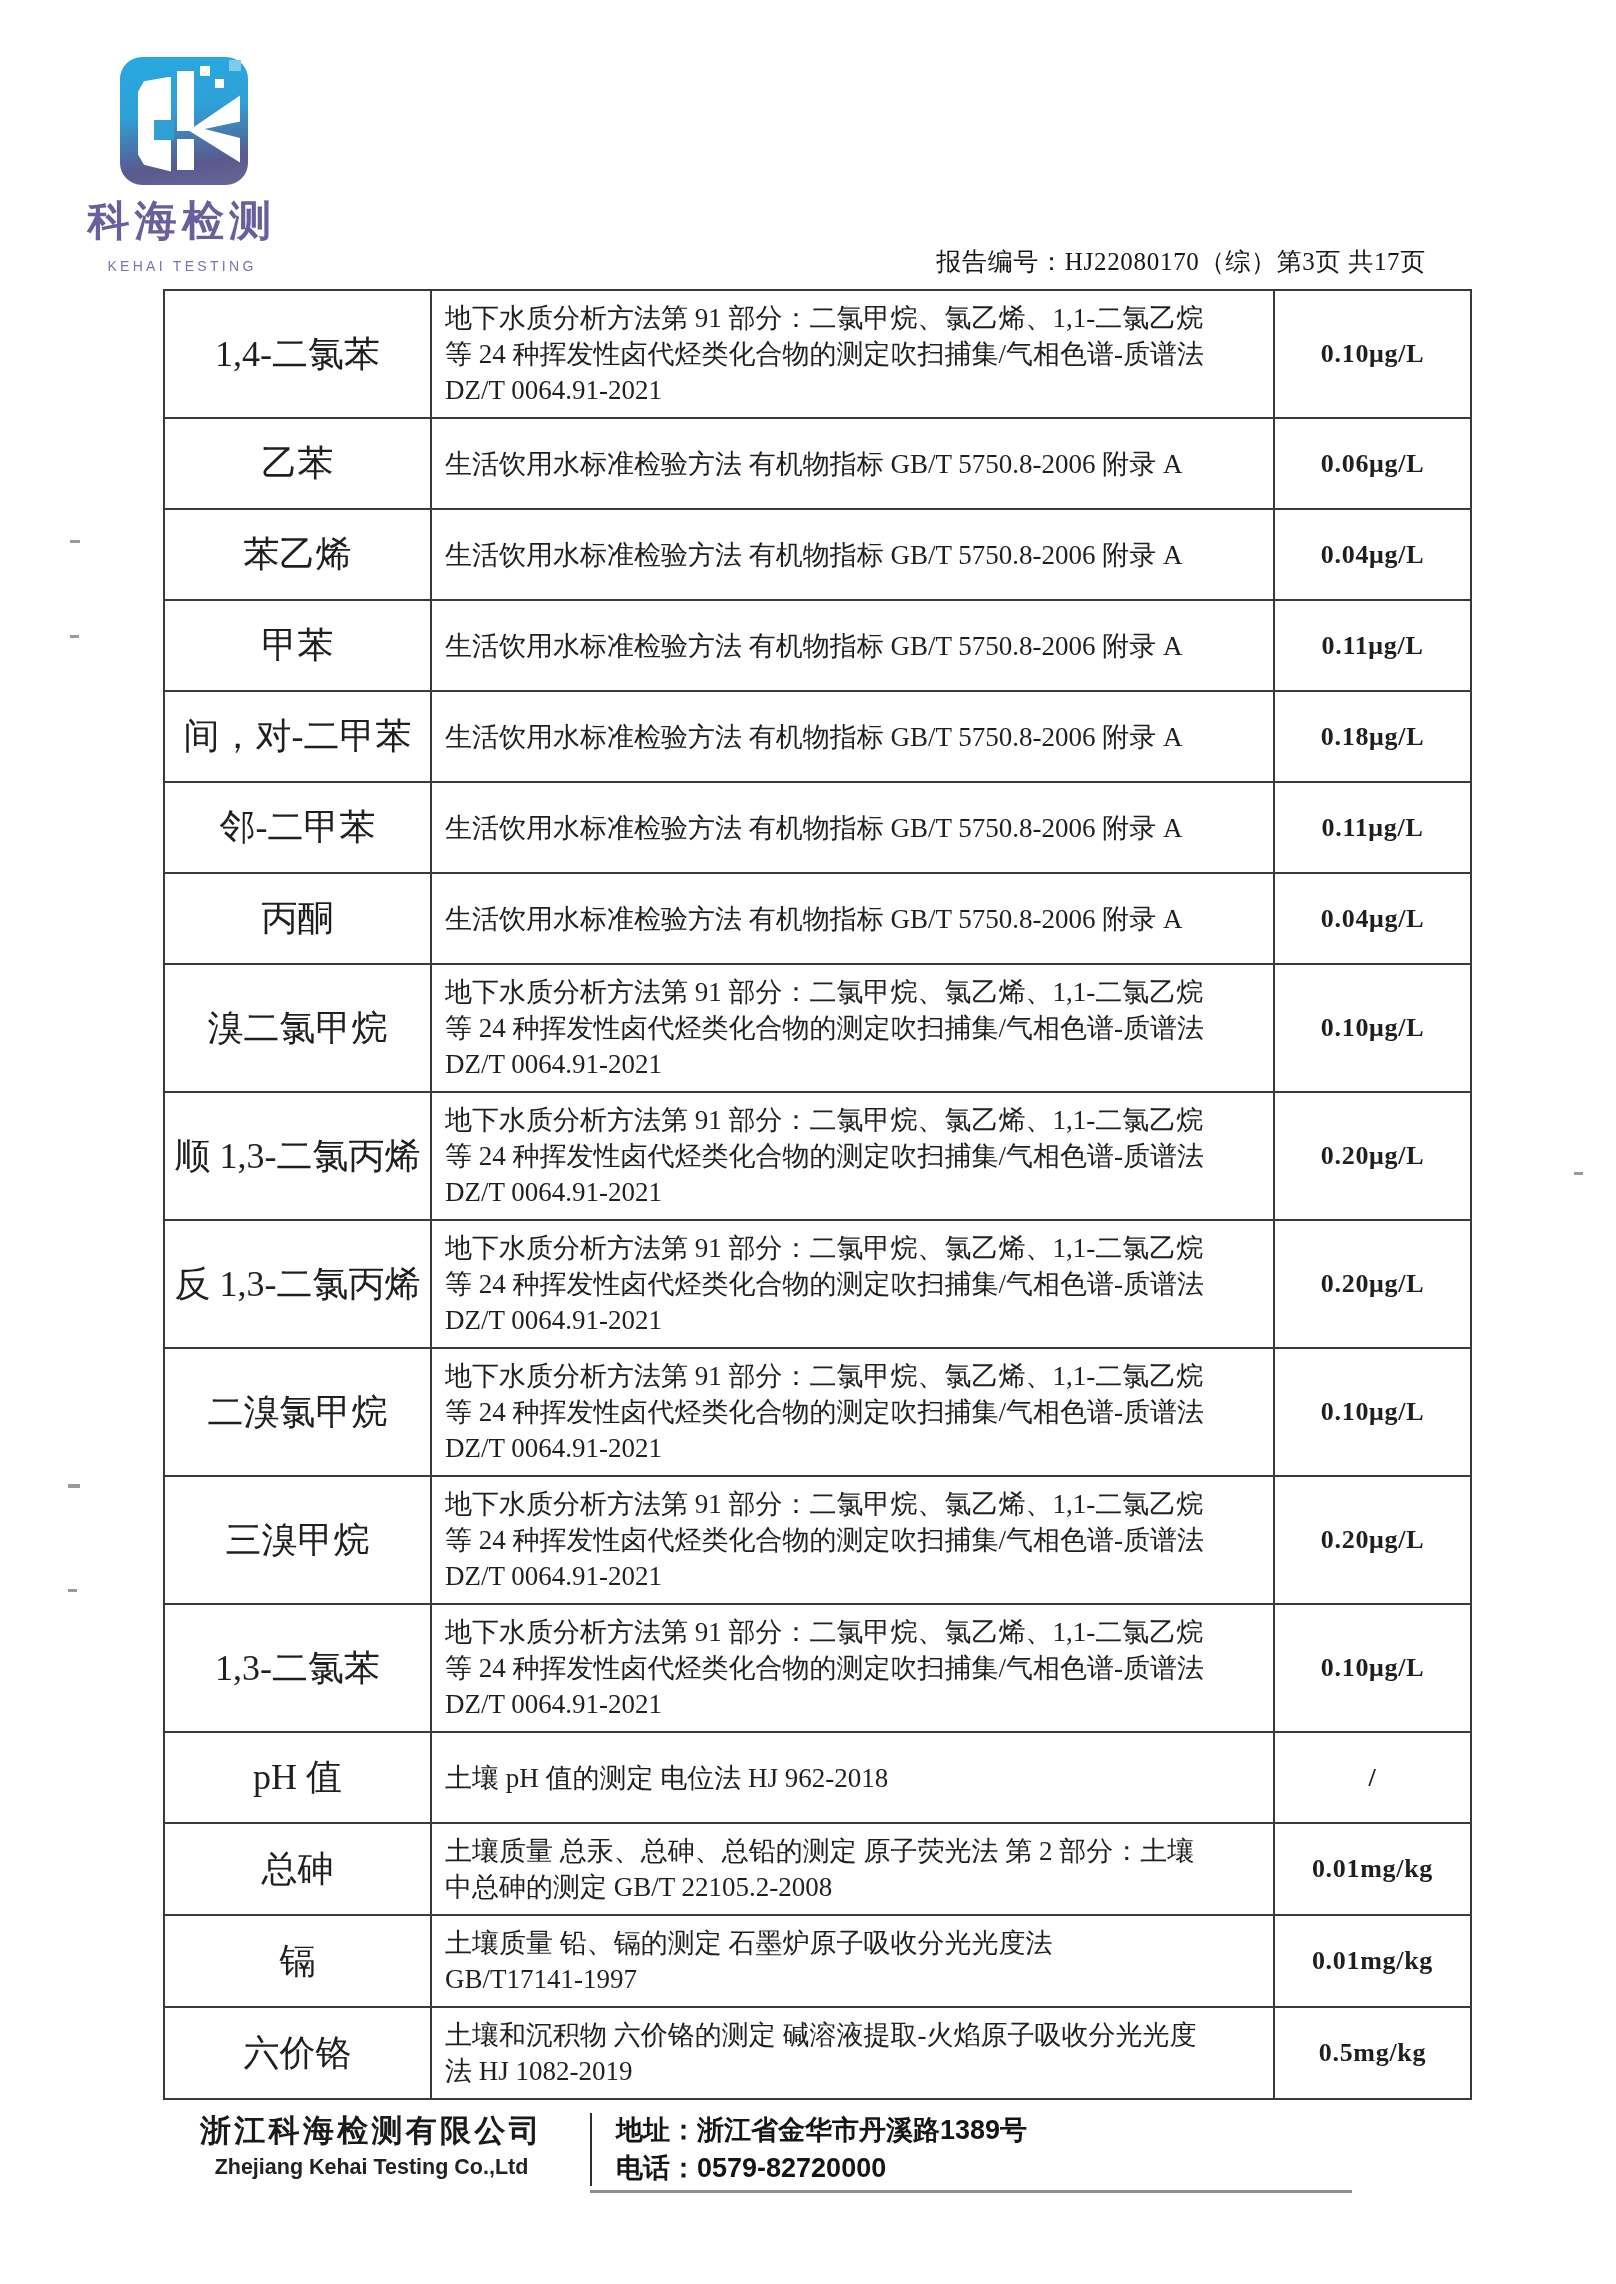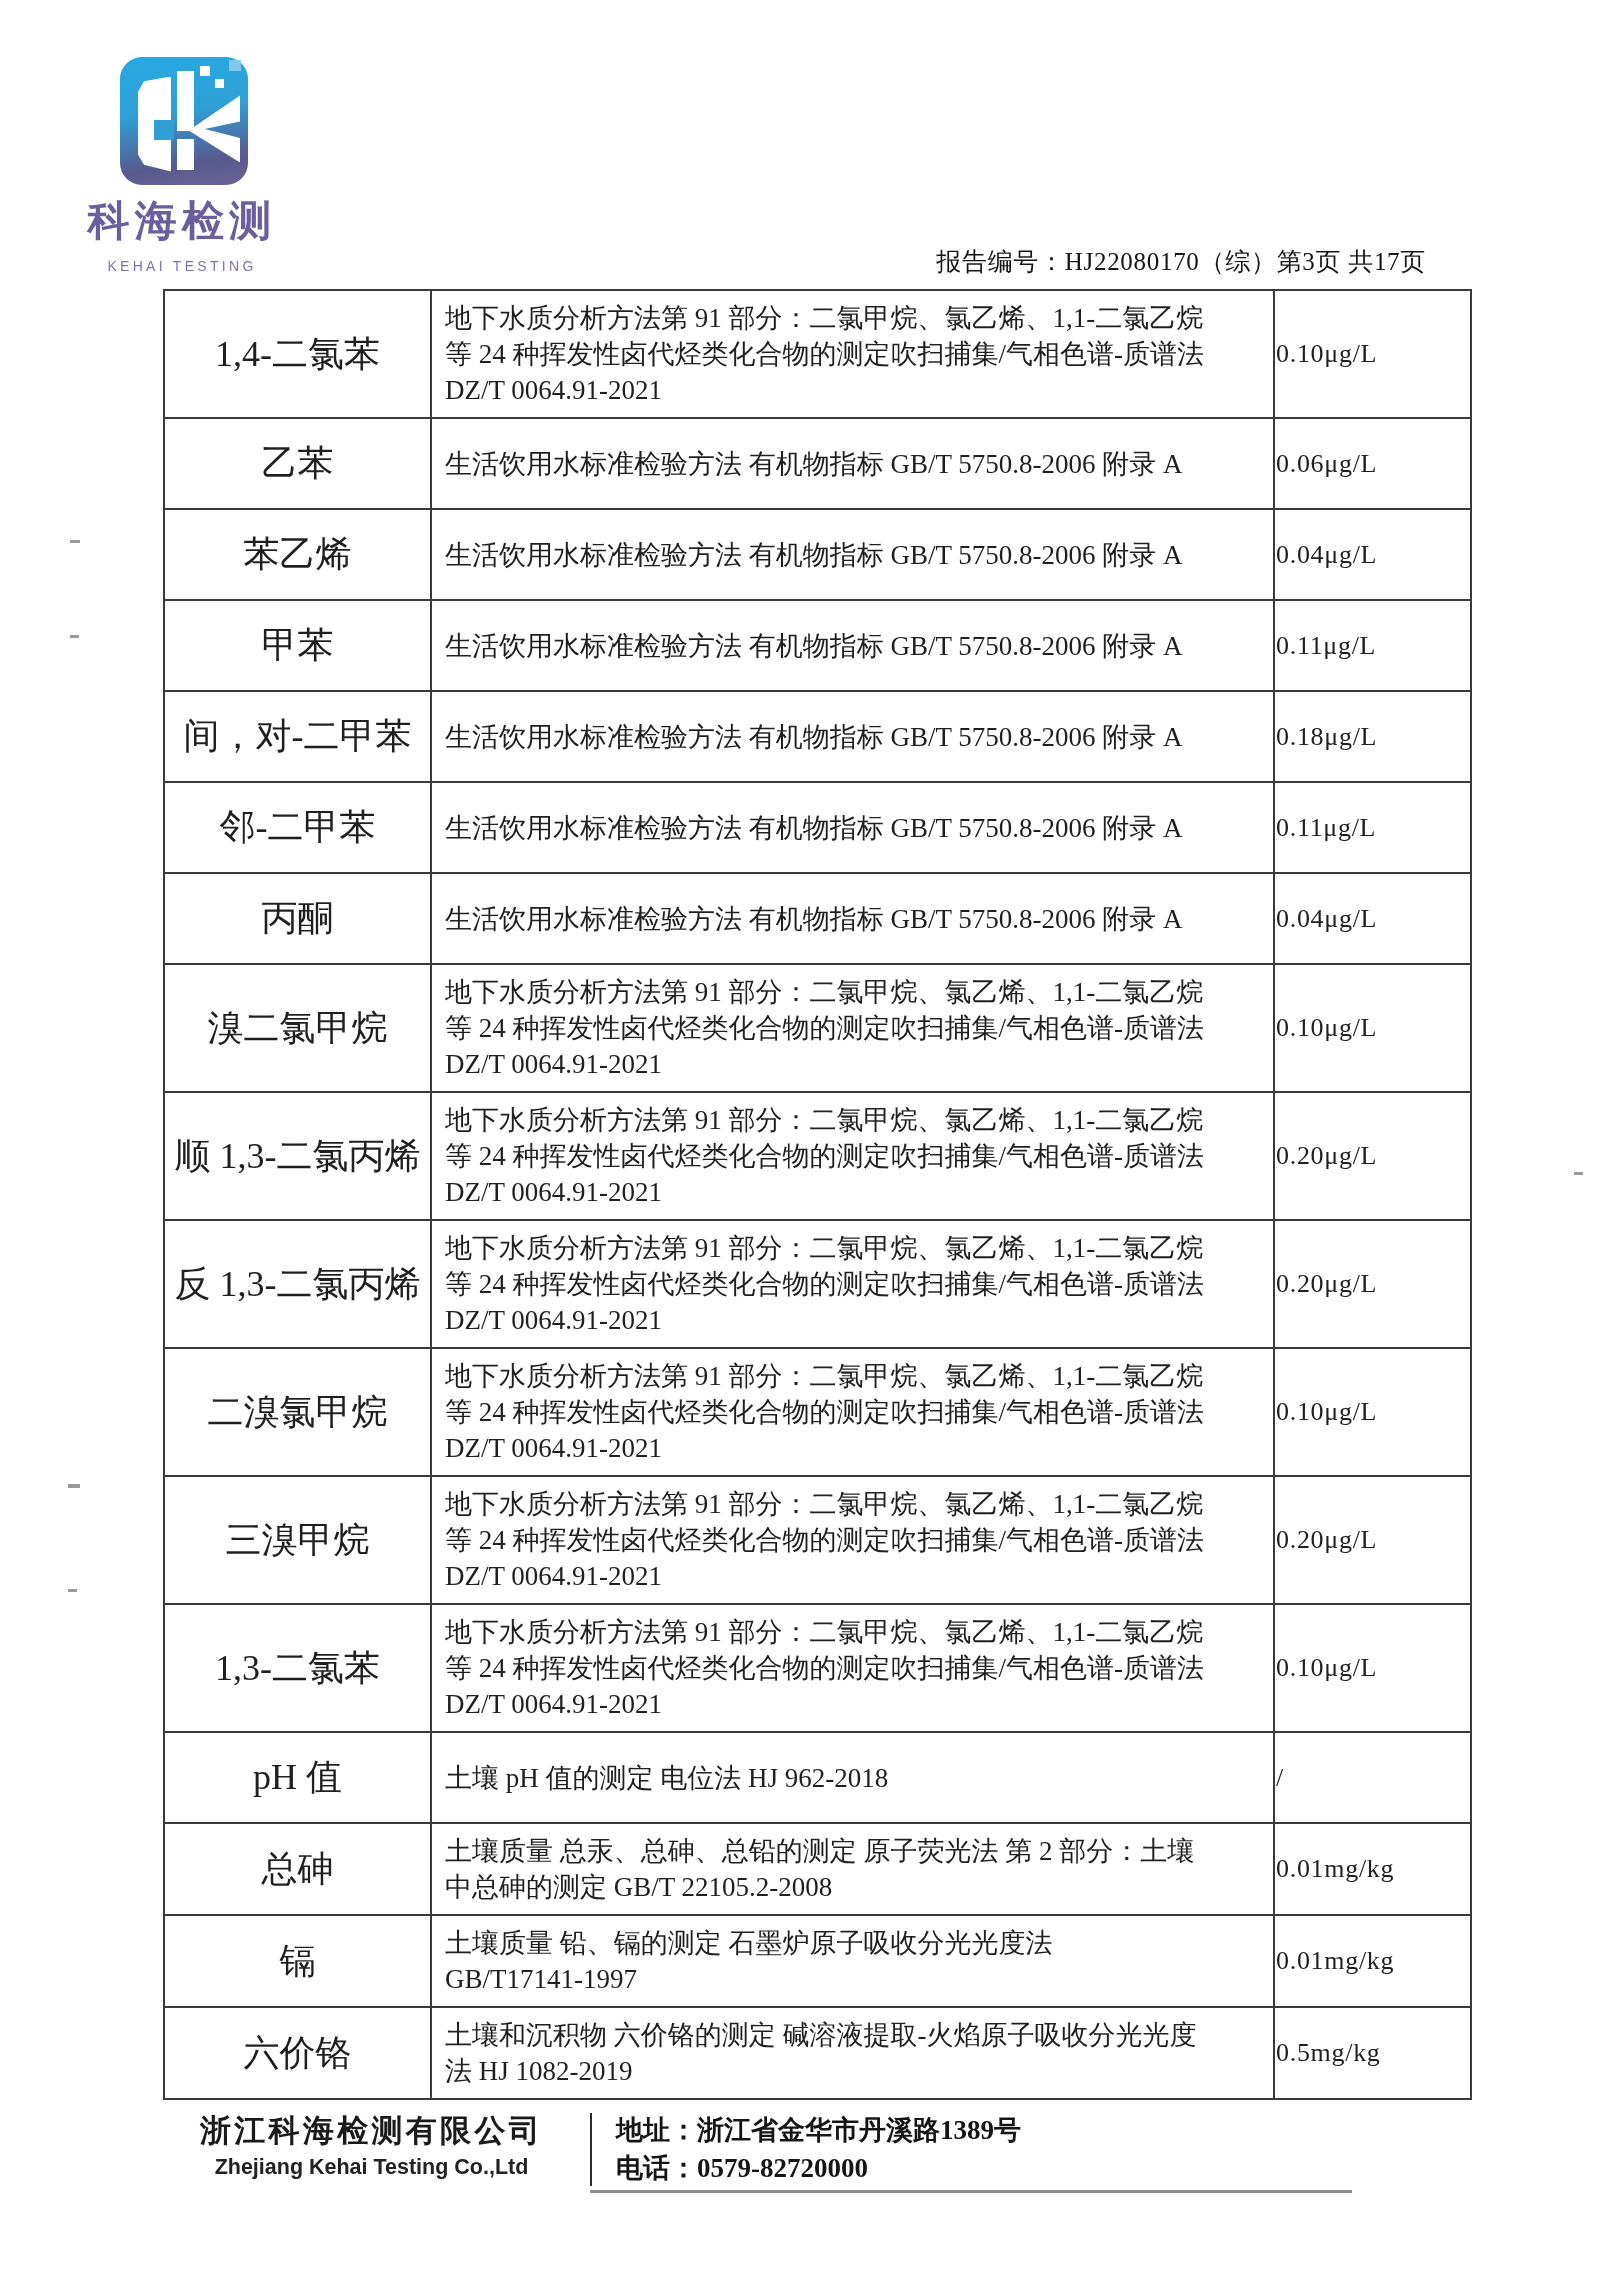--- a/index.html
+++ b/index.html
@@ -80,34 +80,34 @@
   td.name-cell{
     text-align:center;font-size:36px;line-height:35px;
     padding:3.9px 6.5px;white-space:pre-line;
   }
   td.method-cell{
     font-size:27px;line-height:36px;padding:9px 13px;
     white-space:pre-line;text-align:left;
   }
   td.method-cell b{font-weight:normal;}
   td.limit-cell{
-    text-align:left;font-size:26px;font-weight:normal;letter-spacing:0.7px;
+    text-align:center;font-size:26px;font-weight:bold;letter-spacing:0.7px;
   }
   
   .footer{position:absolute;left:0;top:2110px;width:1616px;}
   .footer .company{
     position:absolute;left:176px;top:0;width:391px;text-align:center;
     font-family:"Liberation Sans","DejaVu Sans",sans-serif;
   }
   .footer .company-cn{font-size:31px;font-weight:bold;letter-spacing:3.3px;color:#1a1a1a;white-space:nowrap;}
   .footer .company-en{font-size:21.5px;font-weight:bold;color:#222;margin-top:3px;white-space:nowrap;}
   .footer .vline{position:absolute;left:590px;top:2.6px;width:2px;height:73px;background:#2e2e2e;}
   .footer .contact{
     position:absolute;left:616px;top:1.3px;
-    font-family:Liberation Serif, serif;
+    font-family:Liberation Sans, sans-serif;
     font-size:27px;font-weight:bold;color:#151515;line-height:38px;white-space:nowrap;
   }
   .footer .shadow-rule{position:absolute;left:590px;top:80px;width:762px;height:3.3px;background:#8f8f8f;}
   
   .artifact{position:absolute;background:var(--artifact);}
 </style>
 </head>
 <body>
 
 <div class="page">

